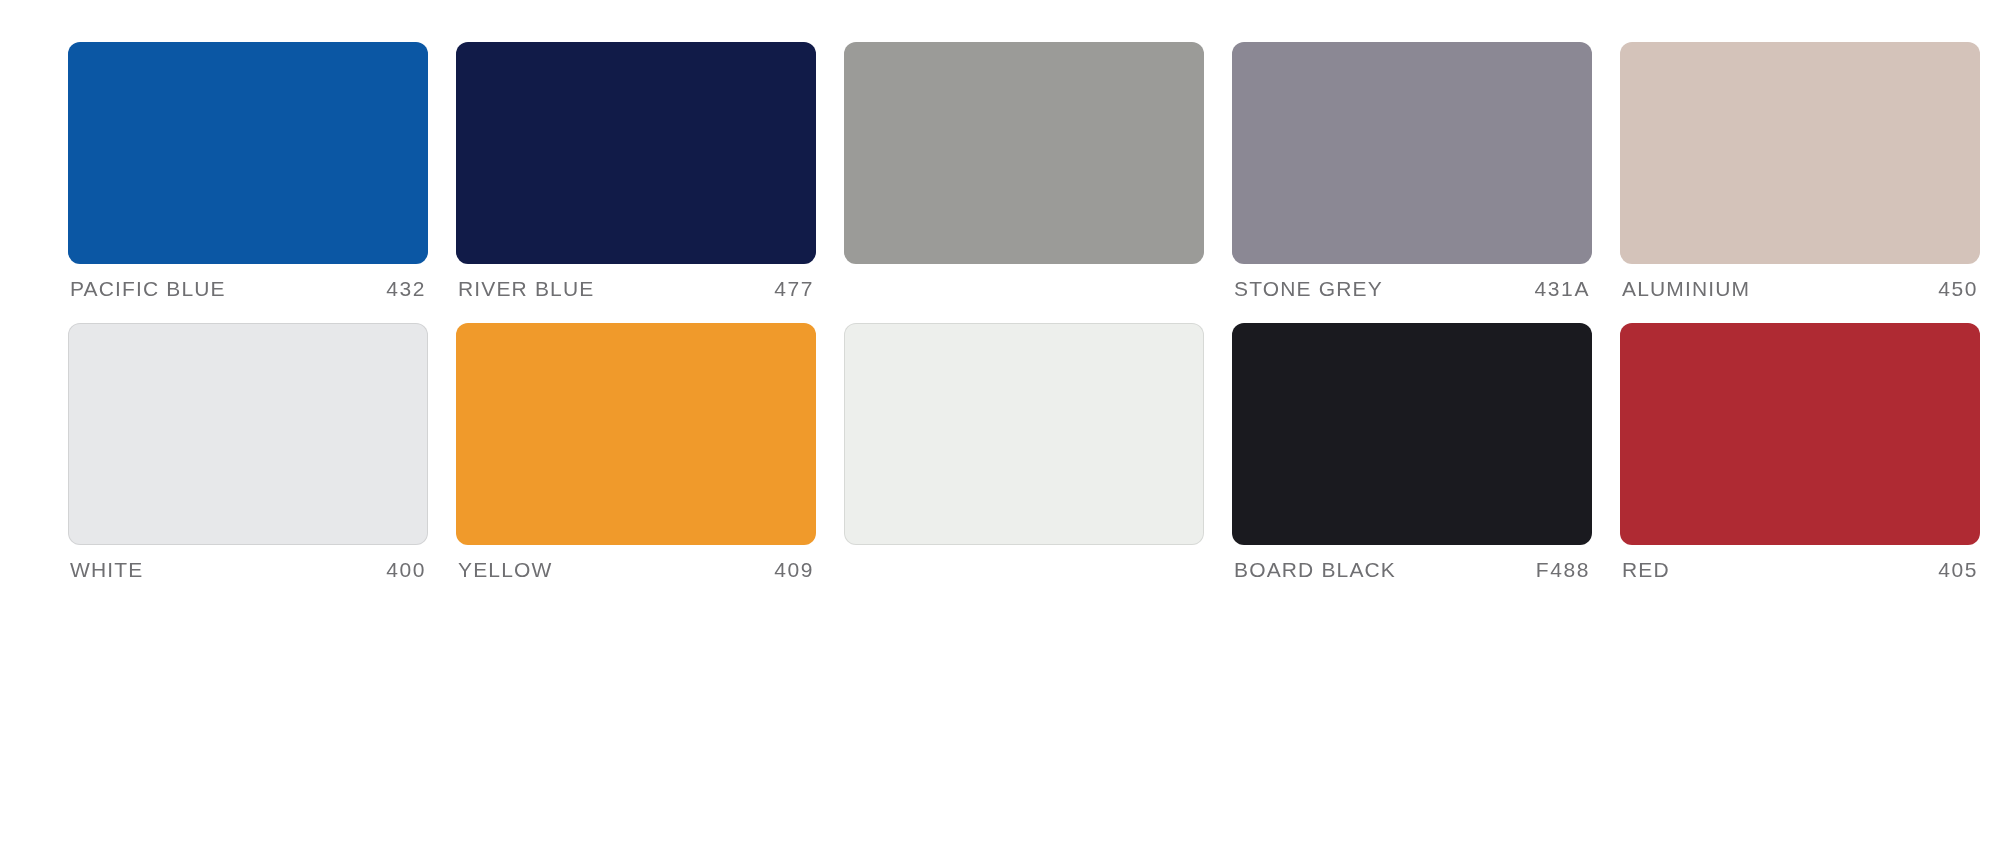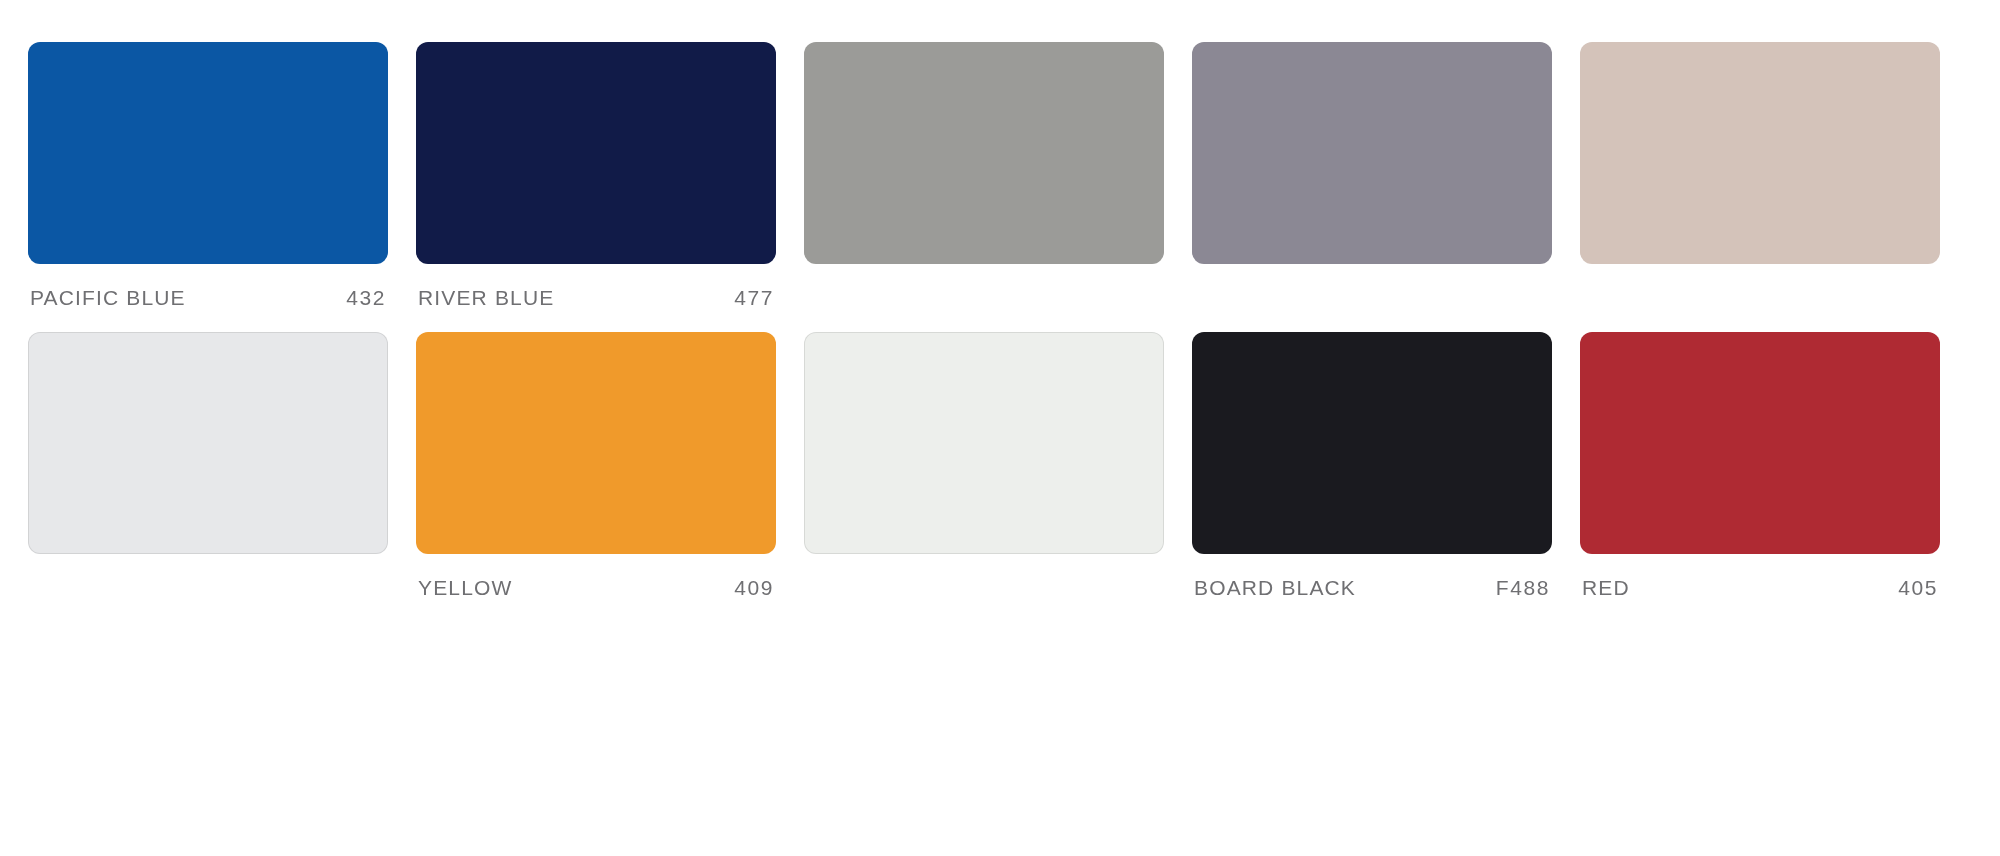--- a/index.html
+++ b/index.html
@@ -10,21 +10,21 @@
     height: 856px;
     background: #ffffff;
     font-family: "Liberation Sans", sans-serif;
     overflow: hidden;
   }
 
   #palette-board {
     width: 2000px;
     height: 856px;
     background: #ffffff;
-    padding: 42px 62px 0 28px;
+    padding: 42px 62px 0 68px;
   }
 
   .swatch-grid {
     display: grid;
     grid-template-columns: repeat(5, 360px);
     column-gap: 28px;
     row-gap: 24px;
     align-content: start;
   }
 
@@ -60,21 +60,20 @@
     font-weight: 400;
     letter-spacing: 1.15px;
     color: #6f6f72;
     text-transform: uppercase;
     line-height: 1;
     -webkit-font-smoothing: antialiased;
   }
 
   .swatch-code {
     letter-spacing: 1.6px;
-    margin-top: 9px;
   }
 </style>
 </head>
 <body>
 
 <div id="palette-board">
   <div class="swatch-grid">
       <div class="swatch-card">
         <div class="swatch-chip" style="background: rgb(11, 87, 164);"></div>
         <div class="swatch-meta">
@@ -87,26 +86,38 @@
         <div class="swatch-meta">
           <span class="swatch-name">RIVER BLUE</span>
           <span class="swatch-code">477</span>
         </div>
       </div>
       <div class="swatch-card">
         <div class="swatch-chip" style="background: rgb(155, 155, 152);"></div>
       </div>
       <div class="swatch-card">
         <div class="swatch-chip" style="background: rgb(139, 136, 148);"></div>
+        <div class="swatch-meta">
+          <span class="swatch-name">STONE GREY</span>
+          <span class="swatch-code">431A</span>
+        </div>
       </div>
       <div class="swatch-card">
         <div class="swatch-chip" style="background: rgb(212, 195, 186);"></div>
+        <div class="swatch-meta">
+          <span class="swatch-name">ALUMINIUM</span>
+          <span class="swatch-code">450</span>
+        </div>
       </div>
       <div class="swatch-card">
         <div class="swatch-chip has-outline" style="background: rgb(231, 232, 234);"></div>
+        <div class="swatch-meta">
+          <span class="swatch-name">WHITE</span>
+          <span class="swatch-code">400</span>
+        </div>
       </div>
       <div class="swatch-card">
         <div class="swatch-chip" style="background: rgb(240, 154, 43);"></div>
         <div class="swatch-meta">
           <span class="swatch-name">YELLOW</span>
           <span class="swatch-code">409</span>
         </div>
       </div>
       <div class="swatch-card">
         <div class="swatch-chip has-outline" style="background: rgb(237, 239, 236);"></div>

